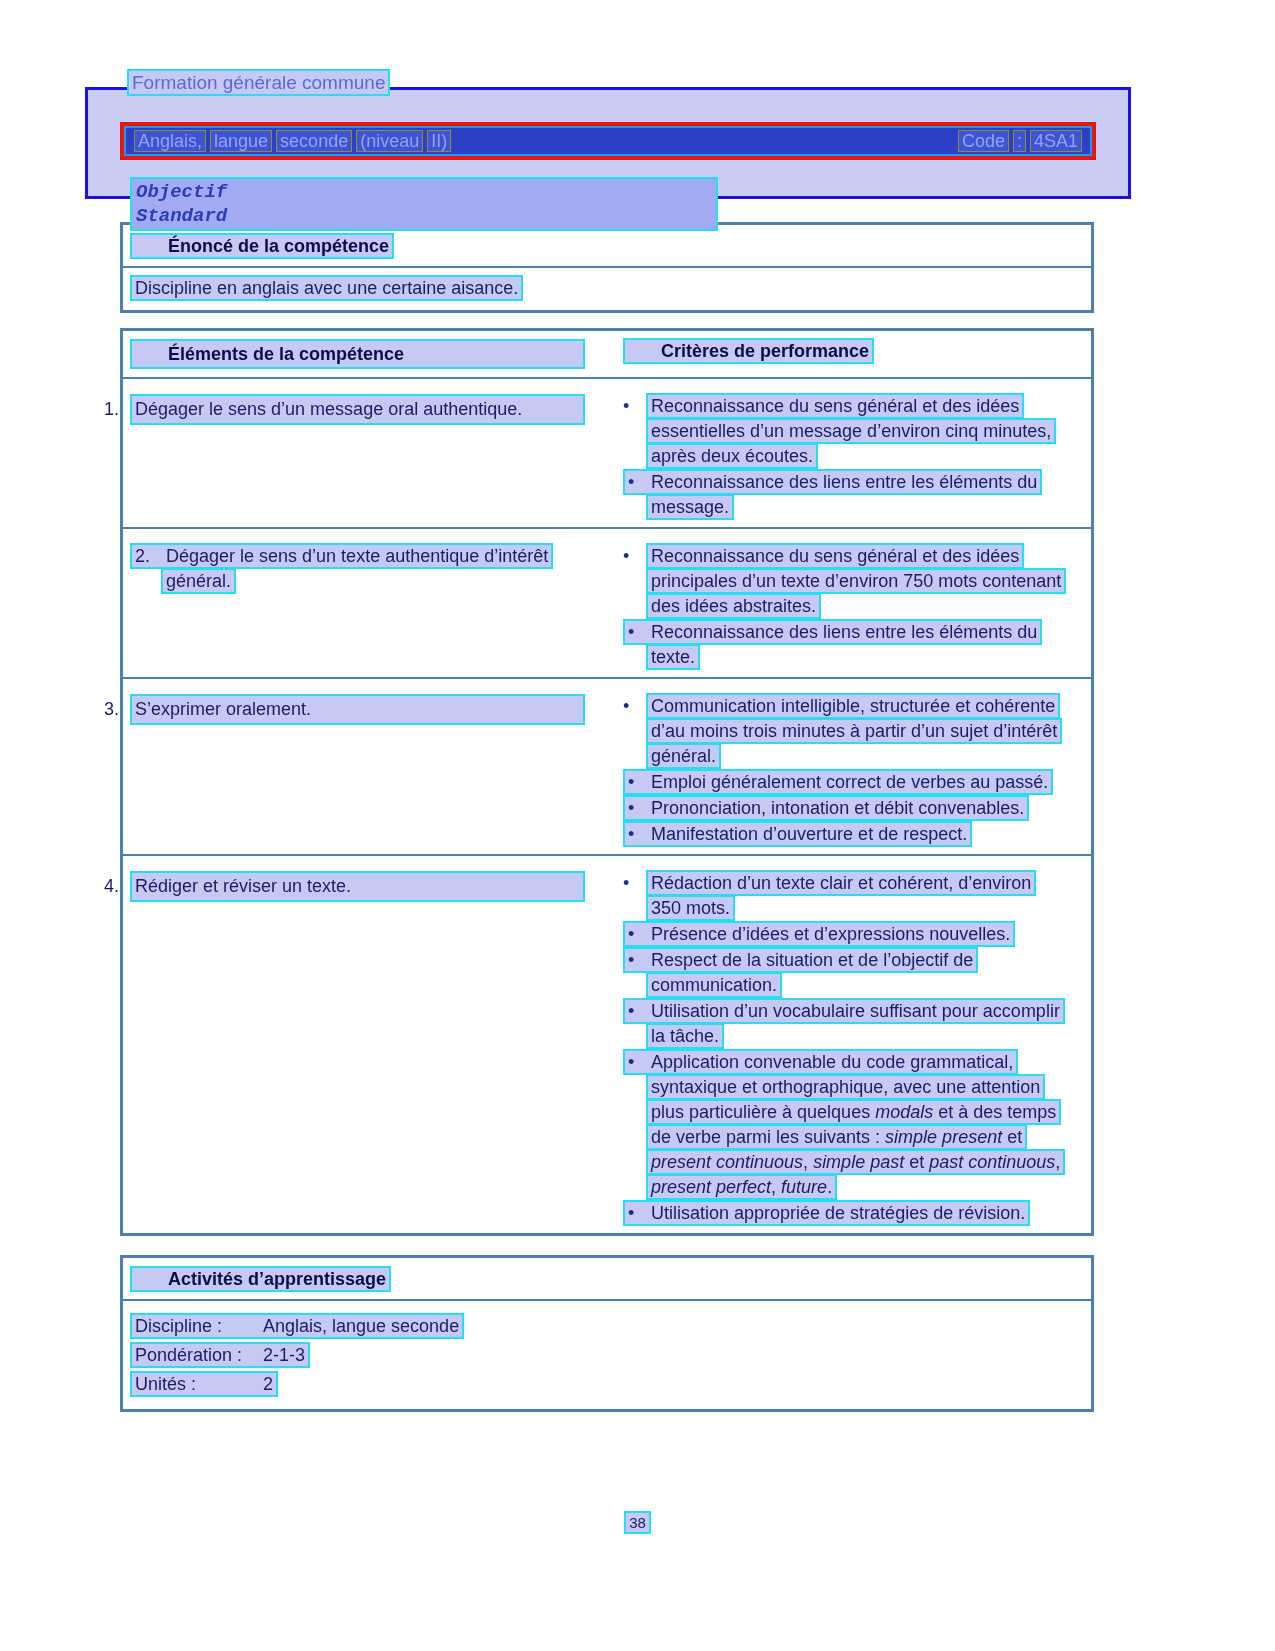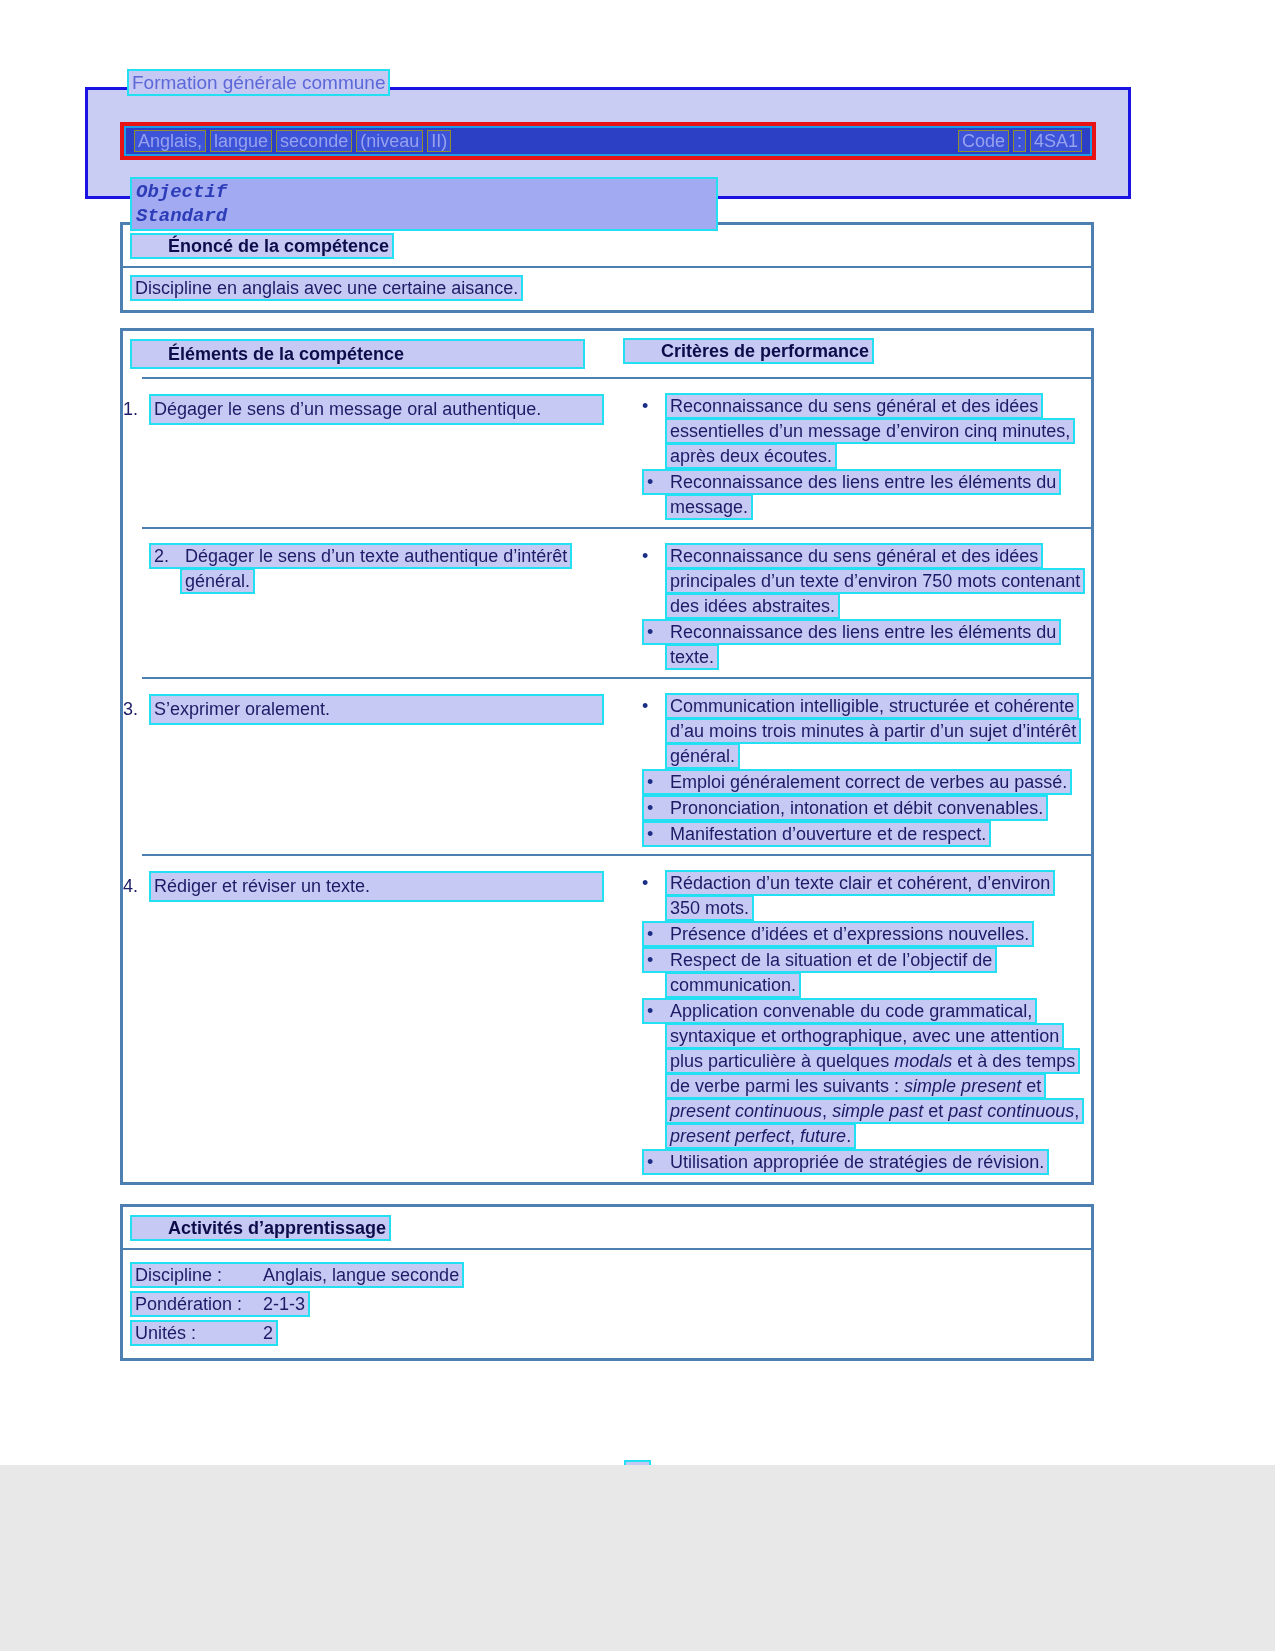--- a/index.html
+++ b/index.html
@@ -6,21 +6,21 @@
     --highlight-fill:#c6c9f3; --highlight-border:#22dff2;
     --panel-fill:#c9cdf4; --panel-border:#1a13e2;
     --bar-fill:#2c40c6; --bar-border-red:#e81414; --bar-inner-cyan:#1e9ae8;
     --word-box-border:#8f8f2e; --word-box-fill:#3d53d8; --bar-text:#97a2ee;
     --table-border:#4d7fb0; --text-navy:#1c1c66; --heading-navy:#0c0c4a;
     --objectif-fill:#a2aaf2; --bullet:#1c2f86; --eyebrow-text:#5c68d8; --objectif-text:#2d3db8;
   }
   html,body{margin:0;padding:0;}
   body{background:#e8e8e8;}
   .page{
-    position:relative; width:1275px; height:1465px; background:#ffffff;
+    position:relative; width:1275px; height:1651px; background:#ffffff;
     font-family:"Liberation Sans","DejaVu Sans",sans-serif;
     color:var(--text-navy); font-size:18px; overflow:hidden; margin:0 auto;
   }
   
   .hl{
     background:var(--highlight-fill);
     border:2px solid var(--highlight-border);
     padding:1px 3px;
     -webkit-box-decoration-break:clone; box-decoration-break:clone;
   }
@@ -58,21 +58,21 @@
   .tbl{
     margin-left:120px; width:974px; box-sizing:border-box;
     border:3px solid var(--table-border); background:#ffffff;
   }
   .tbl1{margin-top:23px;}
   .tbl2{margin-top:15px;}
   .tbl3{margin-top:19px;}
   .thead{padding:9px 8px 8px 7px; border-bottom:2px solid var(--table-border); line-height:24px;}
   .tbody1{padding:8px 8px 9px 7px; line-height:25px;}
   .hd-row{display:flex; line-height:24px;}
-  .erow{display:flex; border-top:2px solid var(--table-border);margin-left:19px;}
+  .erow{display:flex; border-top:2px solid var(--table-border);}
   .c1{width:470px; box-sizing:border-box; padding:8px 8px 8px 7px; flex:none;}
   .c2{flex:1; box-sizing:border-box; padding:8px 6px 8px 30px;}
   .erow .c1{padding:15px 8px 6px 7px; line-height:25px;}
   .erow .c2{padding:15px 6px 6px 30px;}
   .hang{padding-left:31px; text-indent:-31px; width:455px;}
   .num{display:inline-block; width:31px; text-indent:0;}
   ul.crit{margin:0; padding:0; list-style:none; width:440px;}
   ul.crit li{line-height:25px; padding-left:23px; text-indent:-23px; margin:0 0 1px 0;}
   .blt{display:inline-block; width:23px; text-indent:0; color:var(--bullet);}
   
@@ -161,20 +161,21 @@
         </div>
         <div class="erow">
           <div class="c1">
             <div class="hang"><span class="hl full"><span class="num">4.</span>Rédiger et réviser un texte.</span></div>
           </div>
           <div class="c2">
             <ul class="crit">
               <li><span class="blt">•</span><span class="hl">Rédaction d’un texte clair et cohérent, d’environ 350 mots.</span></li>
               <li><span class="hl"><span class="blt">•</span>Présence d’idées et d’expressions nouvelles.</span></li>
               <li><span class="hl"><span class="blt">•</span>Respect de la situation et de l’objectif de communication.</span></li>
+              <li><span class="hl"><span class="blt">•</span>Utilisation d’un vocabulaire suffisant pour accomplir la tâche.</span></li>
               <li><span class="hl"><span class="blt">•</span>Application convenable du code grammatical, syntaxique et orthographique, avec une attention plus particulière à quelques <i>modals</i> et à des temps de verbe parmi les suivants : <i>simple present</i> et <i>present continuous</i>, <i>simple past</i> et <i>past continuous</i>, <i>present perfect</i>, <i>future</i>.</span></li>
               <li><span class="hl"><span class="blt">•</span>Utilisation appropriée de stratégies de révision.</span></li>
             </ul>
           </div>
         </div>
       </div>
   </div>
 
   <div class="tbl tbl3">
     <div class="thead">

